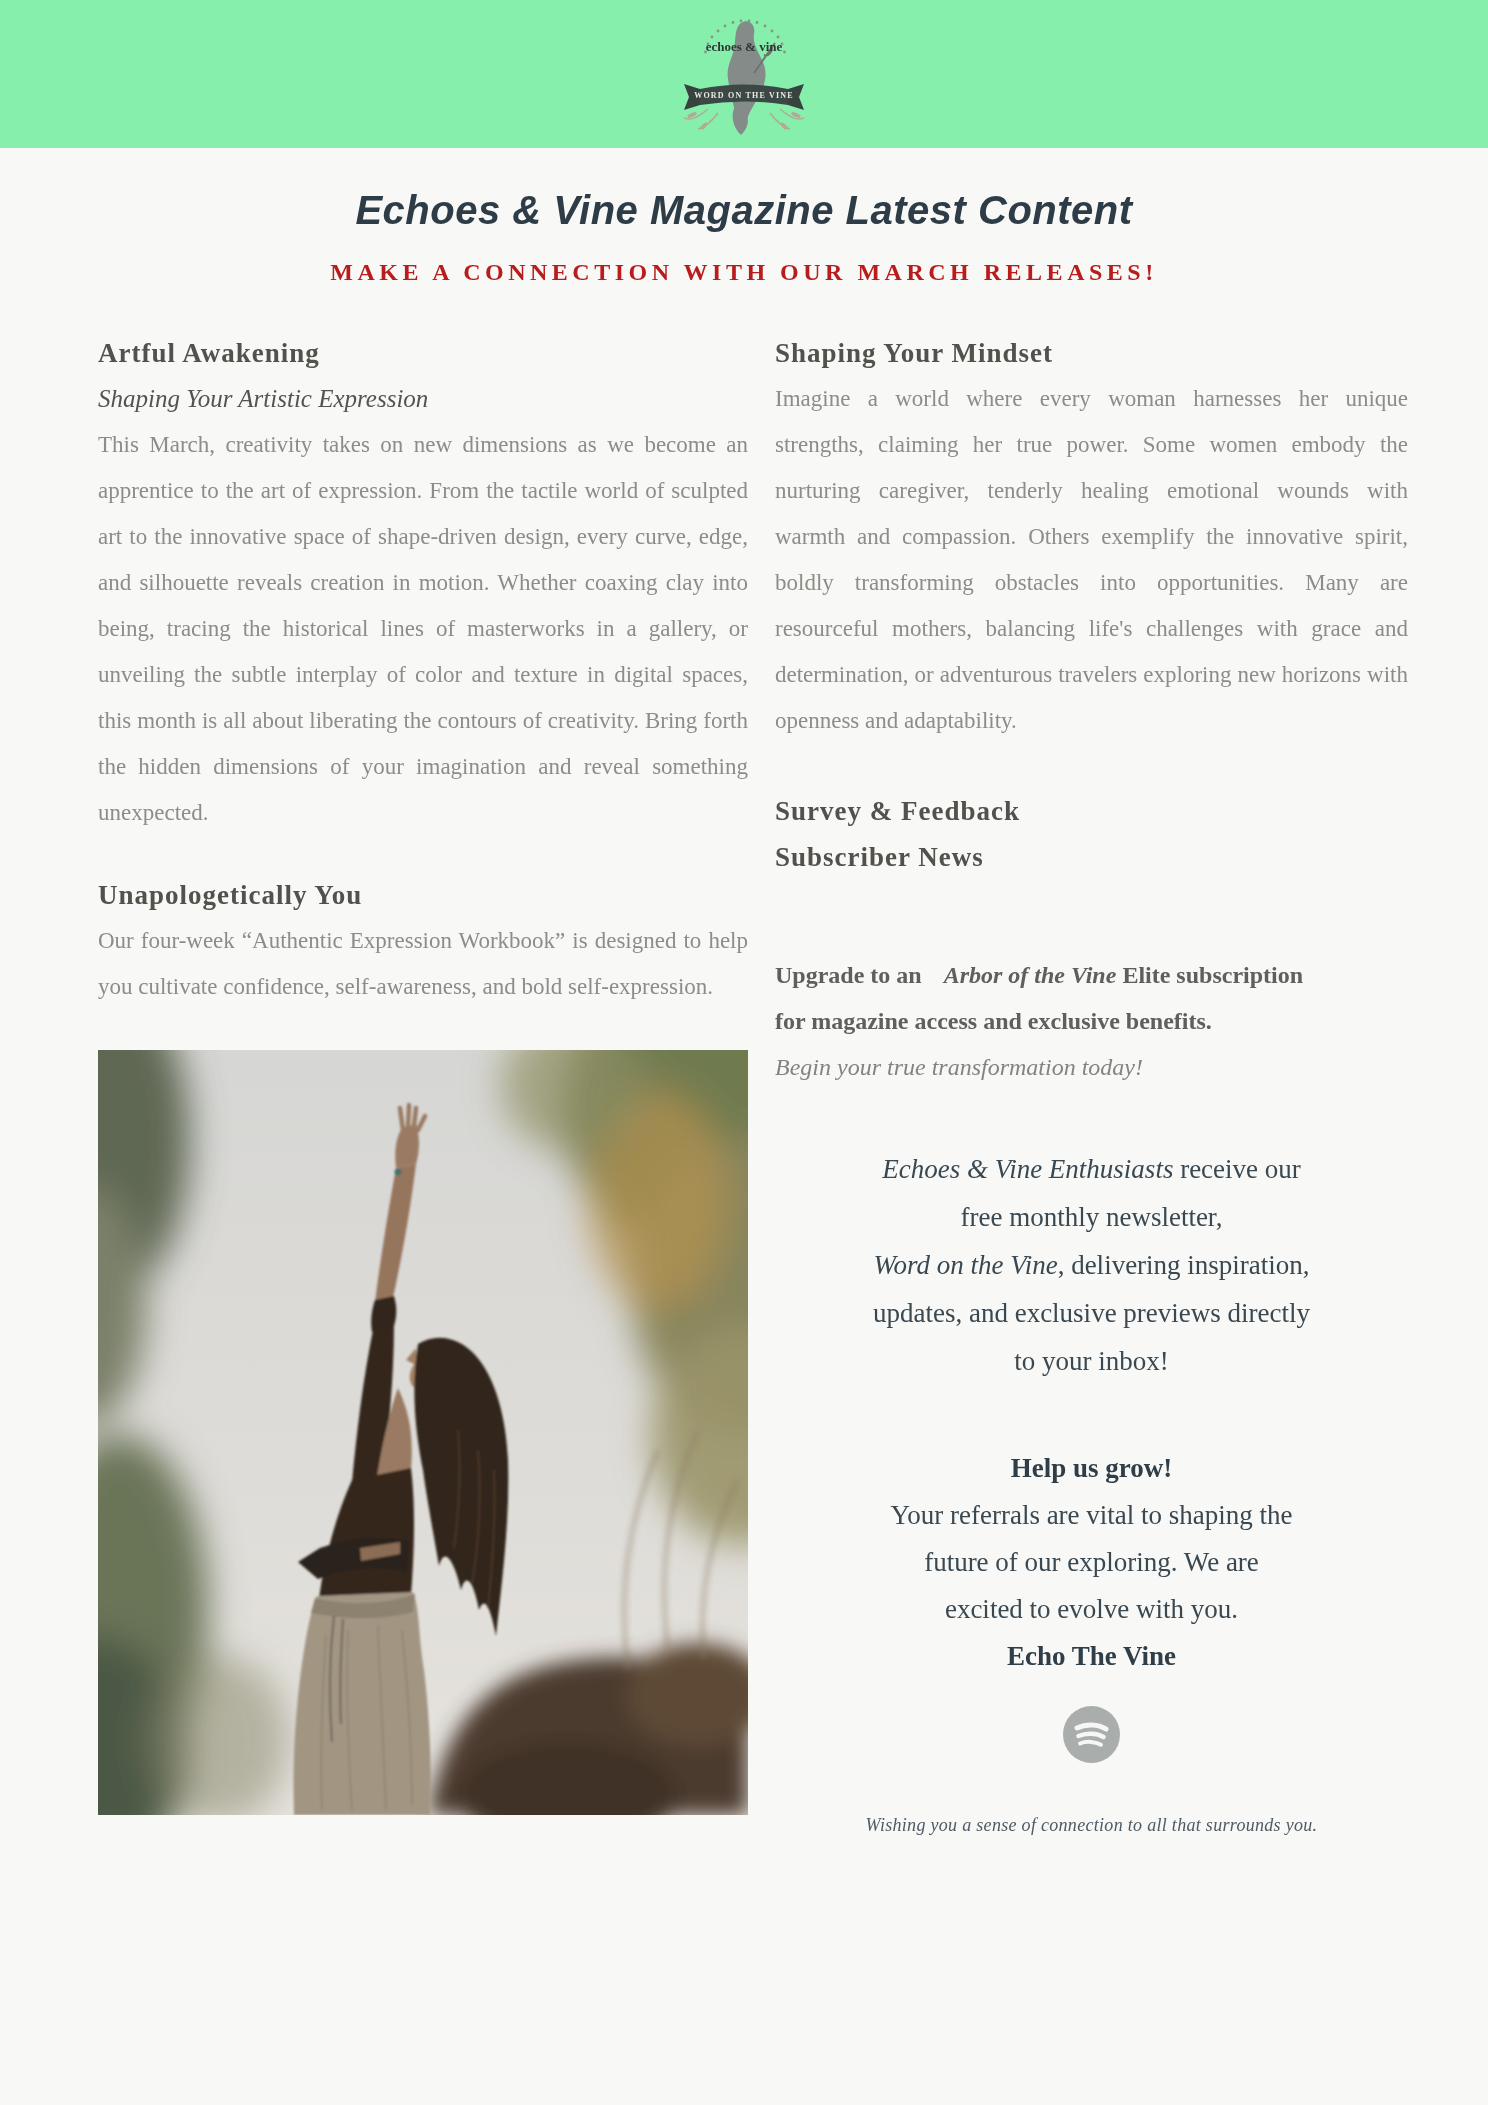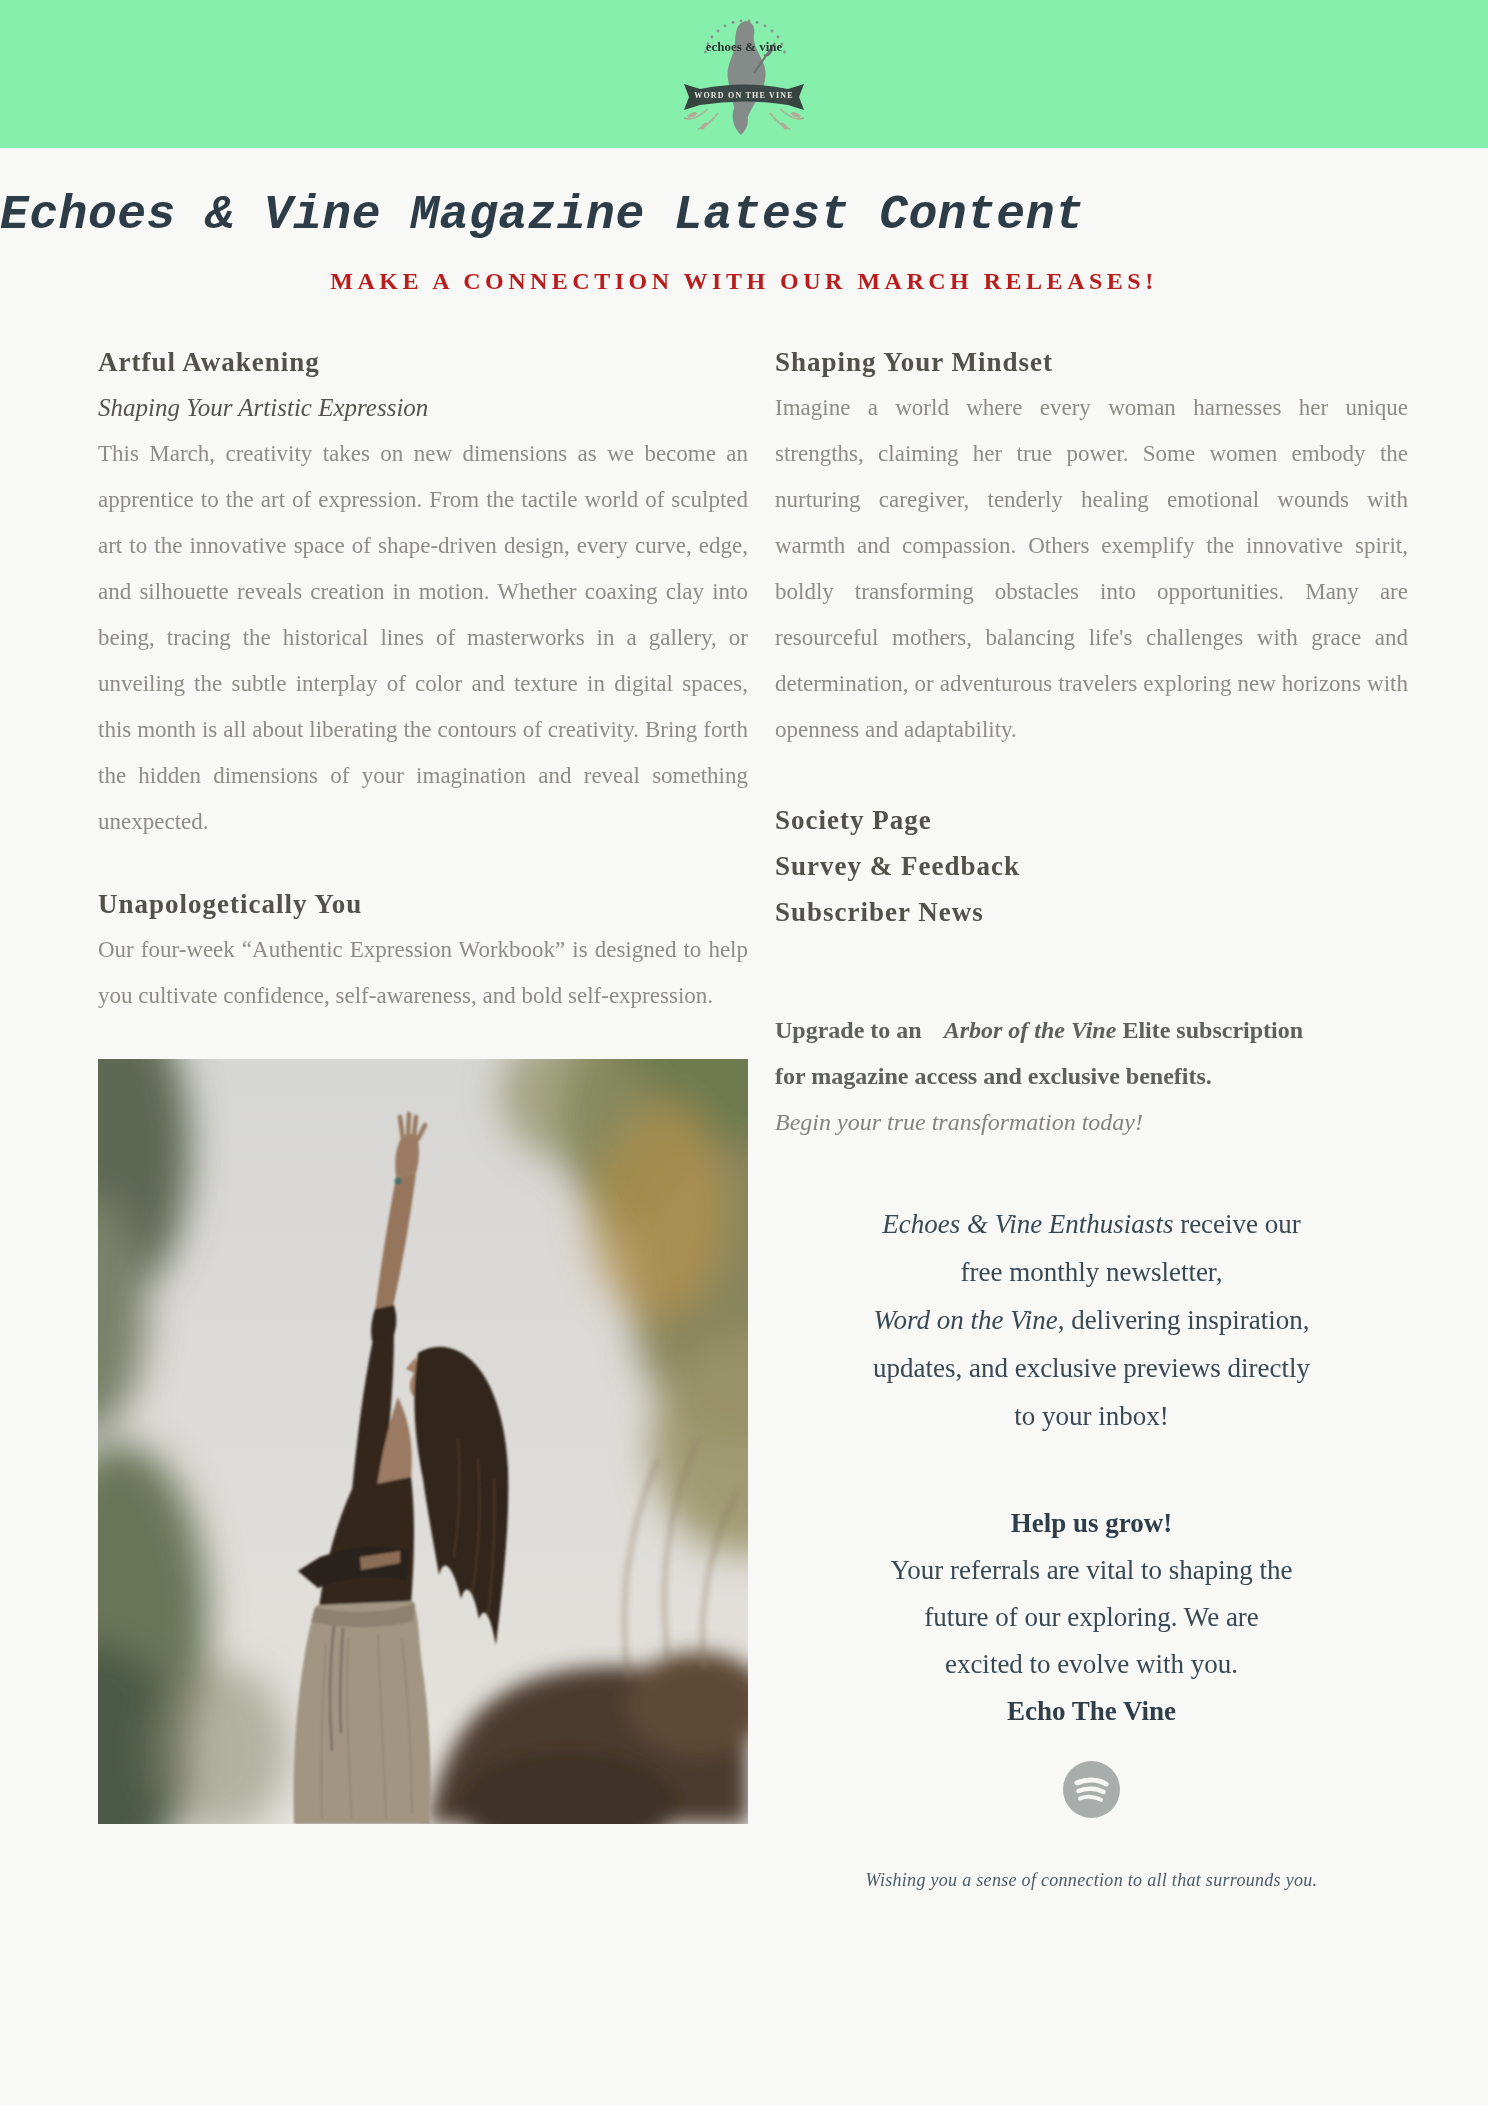--- a/index.html
+++ b/index.html
@@ -11,23 +11,24 @@
     overflow:hidden;
     position:relative;
   }
   .banner {
     height:148px;
     background:#86efac;
     display:flex; align-items:center; justify-content:center;
   }
   .title {
     margin-top:40px;
-    font-family:Liberation Mono, monospace;
+    text-align:center;
+    font-family:Liberation Sans, sans-serif;
     font-style:italic;
-    font-size:48px;
+    font-size:40px;
     color:#2d3c46;
     letter-spacing:0.5px;
   }
   .subtitle {
     margin-top:26px;
     text-align:center;
     font-size:24px;
     font-weight:bold;
     letter-spacing:4.5px;
     color:#b91c1c;
@@ -287,21 +288,20 @@
         </g>
       </svg>
     </div>
   </div>
 
   <div class="col-right">
     <div class="section-heading">Shaping Your Mindset</div>
     <p class="body-text">Imagine a world where every woman harnesses her unique strengths, claiming her true power. Some women embody the nurturing caregiver, tenderly healing emotional wounds with warmth and compassion. Others exemplify the innovative spirit, boldly transforming obstacles into opportunities. Many are resourceful mothers, balancing life's challenges with grace and determination, or adventurous travelers exploring new horizons with openness and adaptability.</p>
     <div class="gap44"></div>
     <div class="links">
-      <span class="section-heading">Society Page</span>
       <span class="section-heading">Survey &amp; Feedback</span>
       <span class="section-heading">Subscriber News</span>
     </div>
     <div class="gap72"></div>
     <div class="upgrade"><span>Upgrade to an </span><em>Arbor of the Vine</em><span> Elite subscription</span><br><span>for magazine access and exclusive benefits.</span></div>
     <div class="tagline">Begin your true transformation today!</div>
     <div class="gap55"></div>
     <div class="center-block"><em>Echoes &amp; Vine Enthusiasts</em><span> receive our</span><br><span>free monthly newsletter,</span><br><em>Word on the Vine</em><span>, delivering inspiration,</span><br><span>updates, and exclusive previews directly</span><br><span>to your inbox!</span></div>
     <div class="grow-heading">Help us grow!</div>
     <div class="grow-lines"><span>Your referrals are vital to shaping the</span><br><span>future of our exploring. We are</span><br><span>excited to evolve with you.</span></div>

